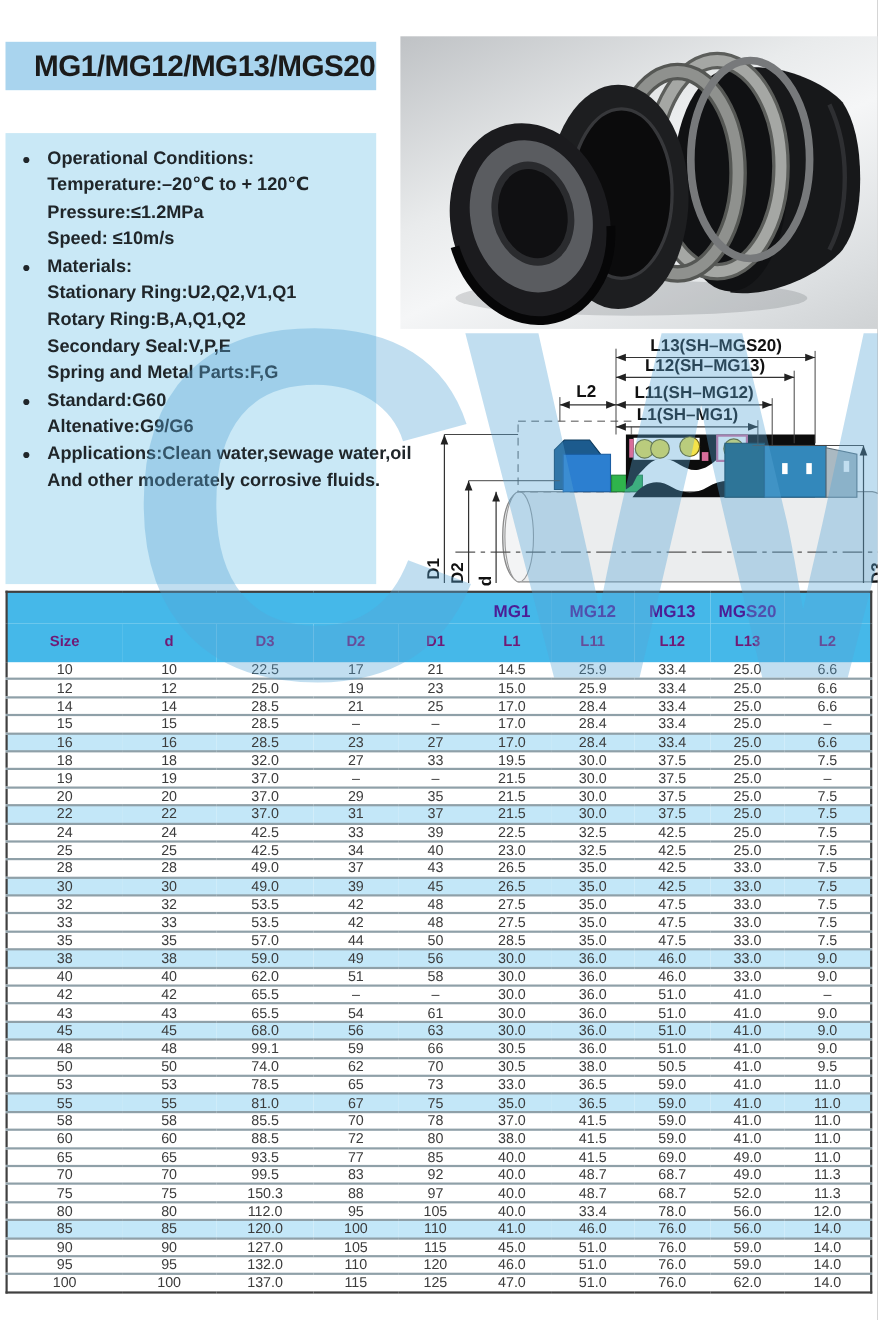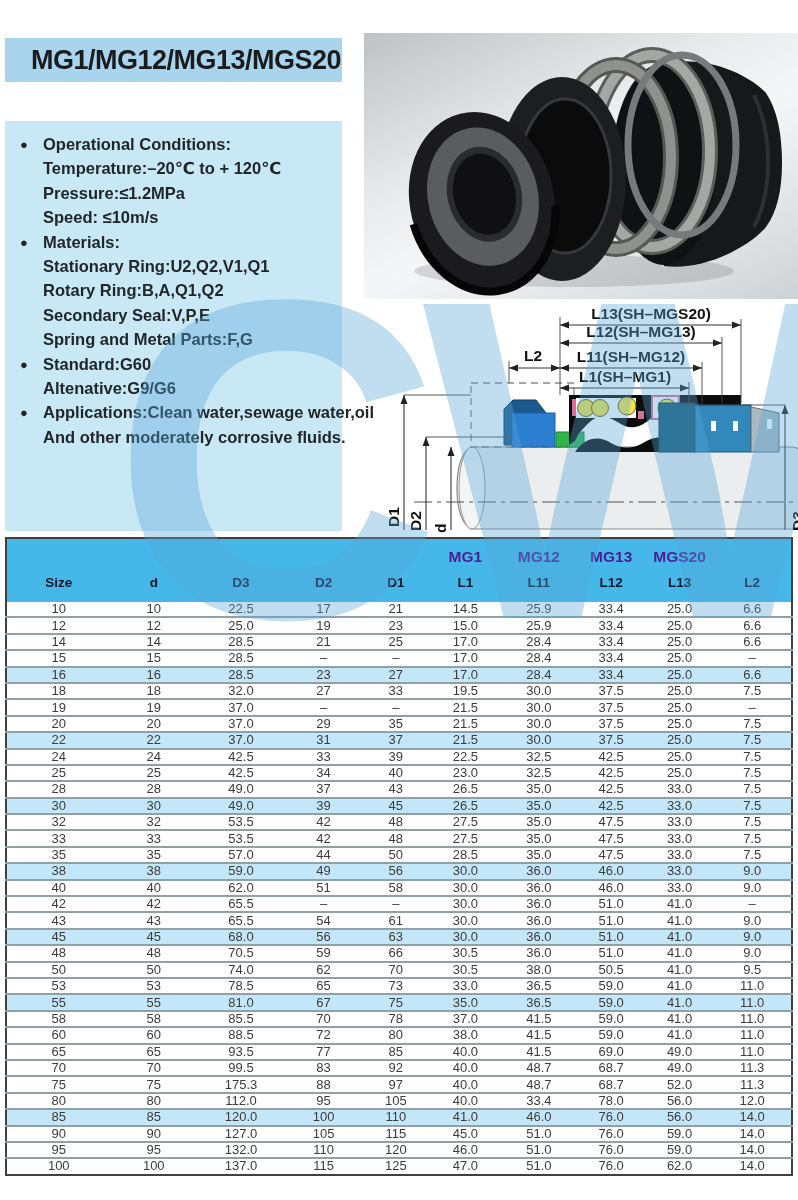--- a/index.html
+++ b/index.html
@@ -44,21 +44,21 @@
     pointer-events:none;user-select:none;
   }
   
   table.spec-table{
     position:absolute;left:5px;top:537px;width:788px;z-index:1;
     border-collapse:collapse;table-layout:fixed;background:#fff;
     border:2px solid #404040;
   }
   .spec-table thead th{background:#45b8e9;color:#4c1d95;font-weight:bold;padding:0;}
   .spec-table tr.group-row th{height:27px;font-size:15.5px;vertical-align:bottom;padding-bottom:1px;}
-  .spec-table tr.cols-row th{height:31px;font-size:13.5px;vertical-align:middle;padding-bottom:4px;font-weight:bold;color:#0f172a;}
+  .spec-table tr.cols-row th{height:31px;font-size:13.5px;vertical-align:middle;padding-bottom:4px;font-weight:bold;color:#701a75;}
   .spec-table tbody td{
     height:14.4px;line-height:14px;font-size:13px;color:#3c3c3c;
     text-align:center;padding:0;border-bottom:2px solid #8fa0a8;
   }
   .spec-table tbody tr:last-child td{border-bottom:none;}
   .spec-table tbody tr.hl td{background:#c3e7f8;}
 </style>
 </head>
 <body>
 
@@ -494,21 +494,21 @@
           <td>63</td>
           <td>30.0</td>
           <td>36.0</td>
           <td>51.0</td>
           <td>41.0</td>
           <td>9.0</td>
         </tr>
         <tr>
           <td>48</td>
           <td>48</td>
-          <td>70.5</td>
+          <td>99.1</td>
           <td>59</td>
           <td>66</td>
           <td>30.5</td>
           <td>36.0</td>
           <td>51.0</td>
           <td>41.0</td>
           <td>9.0</td>
         </tr>
         <tr>
           <td>50</td>
@@ -590,21 +590,21 @@
           <td>92</td>
           <td>40.0</td>
           <td>48.7</td>
           <td>68.7</td>
           <td>49.0</td>
           <td>11.3</td>
         </tr>
         <tr>
           <td>75</td>
           <td>75</td>
-          <td>175.3</td>
+          <td>150.3</td>
           <td>88</td>
           <td>97</td>
           <td>40.0</td>
           <td>48.7</td>
           <td>68.7</td>
           <td>52.0</td>
           <td>11.3</td>
         </tr>
         <tr>
           <td>80</td>

